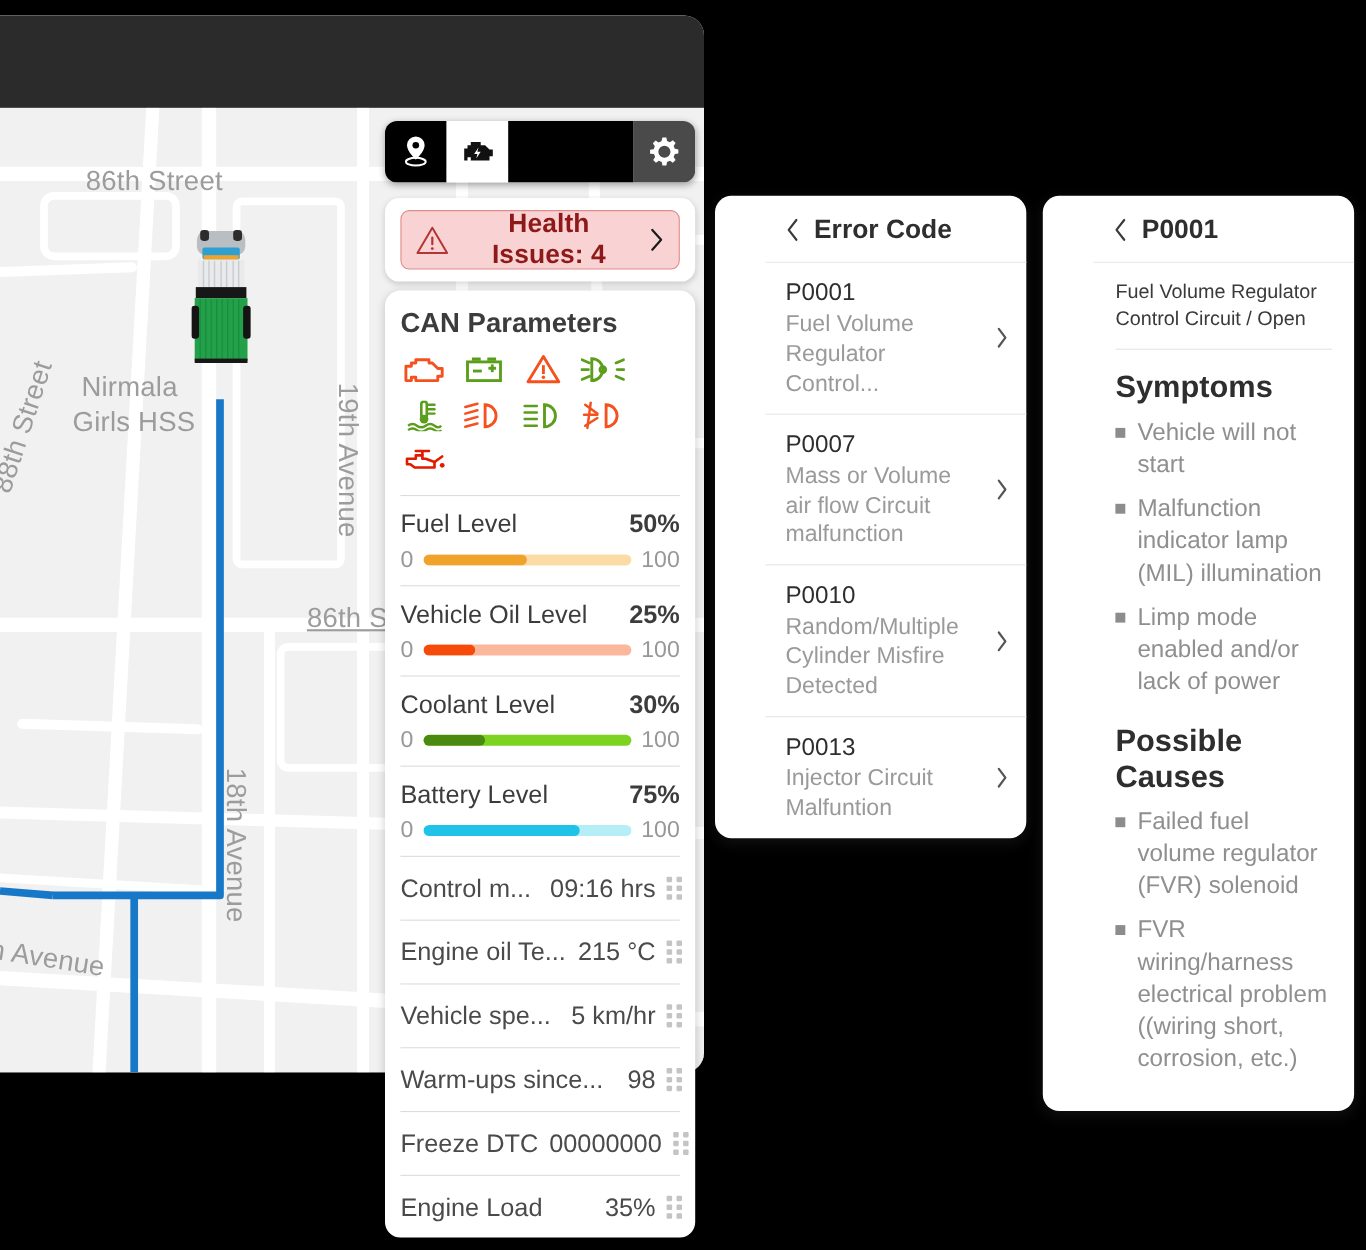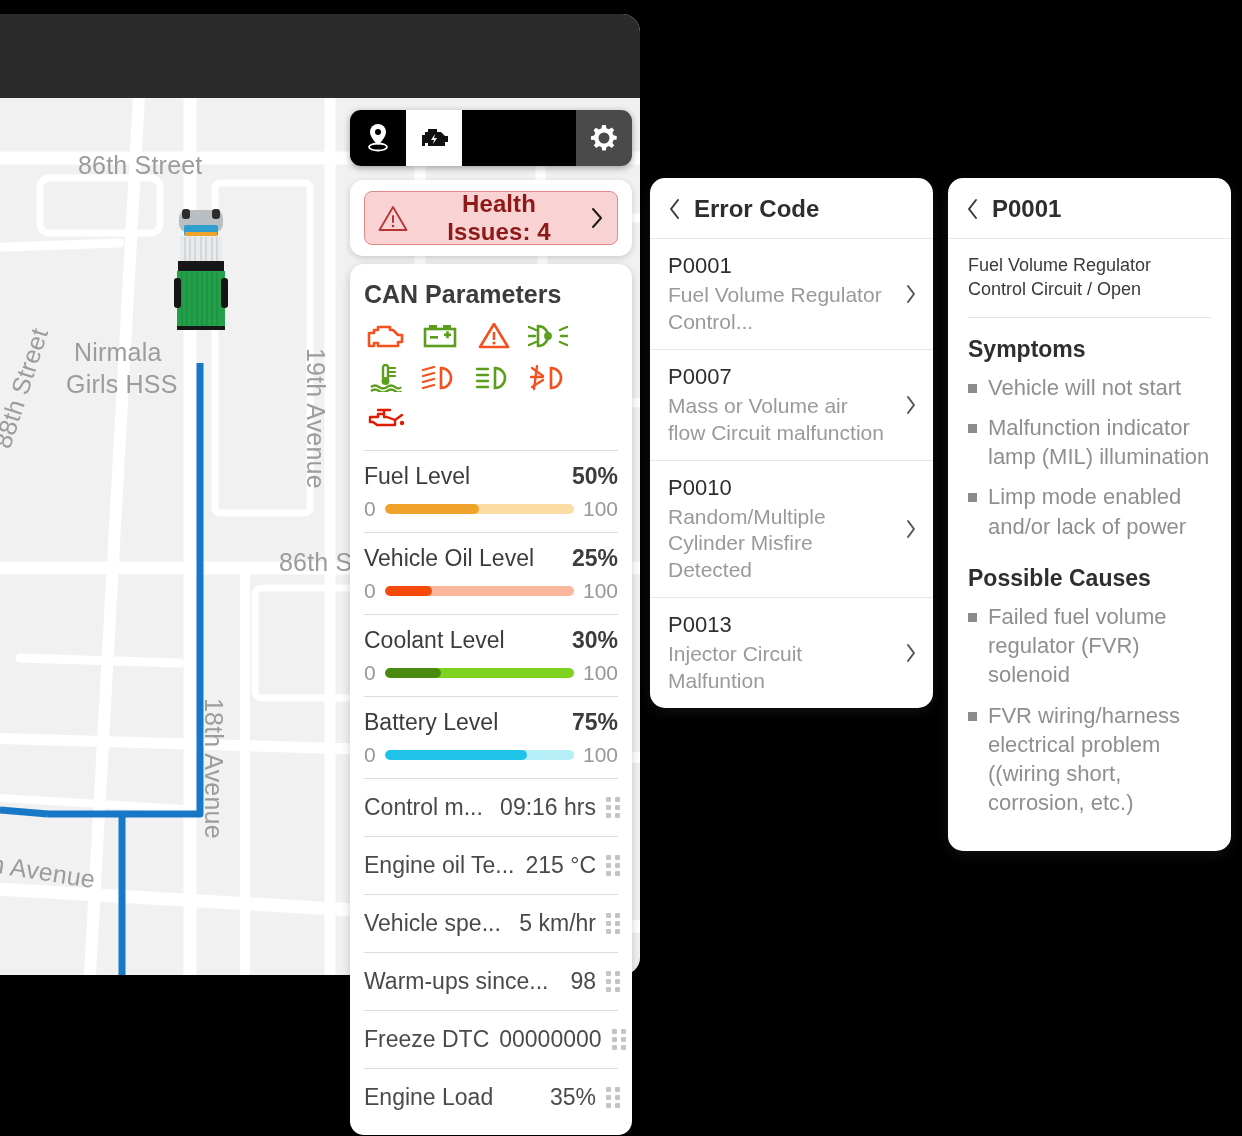--- a/index.html
+++ b/index.html
@@ -79,21 +79,21 @@
     letter-spacing: .1px;
   }
 
   
   .can-card {
     position: absolute; left: 350px; top: 264px;
     width: 282px;
     background: #fff;
     border-radius: 14px;
     box-shadow: 0 3px 9px rgba(0,0,0,.2);
-    padding: 16px 0 12px 0;
+    padding: 16px 0 2px 0;
     z-index: 30;
   }
   .can-title {
     font-size: 25px; font-weight: 700; color: #3c3c3c;
     padding: 0 14px 10px 14px;
   }
   .icon-grid {
     display: flex; flex-wrap: wrap; gap: 8px 10px;
     padding: 0 14px 10px 14px;
   }
@@ -118,41 +118,42 @@
   .kv-val  { flex: 1; text-align: right; font-size: 23px; color: #4a4a4a; white-space: nowrap; }
   .grip { width: 14px; display: grid; grid-template-columns: 5px 5px; gap: 3px 4px; }
   .grip i { width: 5px; height: 5px; background: #c4c4c4; border-radius: 1px; display: block; }
 
   
   .panel {
     position: absolute;
     background: #fff;
     border-radius: 15px;
     box-shadow: 0 4px 14px rgba(255,255,255,.07), 0 2px 9px rgba(0,0,0,.5);
+    padding-left: 46px;
   }
   .panel-err  { left: 650px; top: 178px; width: 283px; }
   .panel-det  { left: 948px; top: 178px; width: 283px; }
 
   .panel-head {
     display: flex; align-items: center; gap: 13px;
     padding: 17px 18px 15px 18px;
     border-bottom: 1px solid #e8e8e8;
   }
   .panel-title { font-size: 24px; font-weight: 700; color: #2e2e2e; }
 
   .err-item { padding: 14px 18px 13px 18px; position: relative; }
   .err-item + .err-item { border-top: 1px solid #e6e6e6; }
   .err-code { font-size: 22px; color: #2e2e2e; margin-bottom: 3px; }
   .err-desc { font-size: 21px; color: #9a9a9a; line-height: 1.28; padding-right: 30px; }
   .err-chev { position: absolute; right: 16px; top: 50%; transform: translateY(-50%); }
 
   .det-body { padding: 15px 20px 22px 20px; }
   .det-title { font-size: 18px; color: #3a3a3a; line-height: 1.32; }
   .det-rule { height: 1px; background: #e4e4e4; margin: 15px 0 18px 0; }
-  .det-h { font-size: 23px; font-weight: 700; color: #2e2e2e; margin: 0 0 10px 0; }
+  .det-h { font-size: 28px; font-weight: 700; color: #2e2e2e; margin: 0 0 10px 0; }
   .det-h.second { margin-top: 24px; }
   .det-li { display: flex; gap: 11px; margin-bottom: 11px; }
   .det-bullet { width: 9px; height: 9px; background: #8c8c8c; margin-top: 11px; flex: none; }
   .det-txt { font-size: 22px; color: #8f8f8f; line-height: 1.33; }
 </style>
 </head>
 <body>
 
 <div id="root">
 
@@ -189,21 +190,21 @@
         <path d="M 200 265 L 200 716 L 48 716" fill="none" stroke="#1878c8" stroke-width="7" stroke-linejoin="round" stroke-linecap="butt"></path>
         <path d="M 48 716 L 0 712" fill="none" stroke="#1878c8" stroke-width="7"></path>
         <path d="M 122 716 L 122 877" fill="none" stroke="#1878c8" stroke-width="7"></path>
       </svg>
 
       <div class="map-label" style="left:78px;  top:53px;">86th Street</div>
       <div class="map-label" style="left:74px;  top:240px;">Nirmala</div>
       <div class="map-label" style="left:66px;  top:272px;">Girls HSS</div>
       <div class="map-label" style="left:-12px; top:345px; transform:rotate(-72deg); transform-origin:left top;">88th Street</div>
       <div class="map-label" style="left:330px; top:250px; transform:rotate(90deg); transform-origin:left top;">19th Avenue</div>
-      <div class="map-label" style="left:279px; top:450px;">86th S</div>
+      <div class="map-label" style="left:279px; top:450px;text-decoration:underline;">86th S</div>
       <div class="map-label" style="left:228px; top:600px; transform:rotate(90deg); transform-origin:left top;">18th Avenue</div>
       <div class="map-label" style="left:-14px; top:750px; transform:rotate(9deg); transform-origin:left top;">th Avenue</div>
 
       <svg class="truck" viewBox="0 0 54 125">
         <rect x="5" y="2" width="44" height="22" rx="8" fill="#b9bec2"></rect>
         <rect x="8" y="1" width="8" height="10" rx="3" fill="#2c2c2c"></rect>
         <rect x="38" y="1" width="8" height="10" rx="3" fill="#2c2c2c"></rect>
         <rect x="10" y="17" width="34" height="11" rx="2" fill="#2f9fd0"></rect>
         <rect x="11" y="24" width="32" height="4" fill="#f0a32a"></rect>
         <rect x="6" y="28" width="42" height="26" fill="#e9eaec"></rect>

